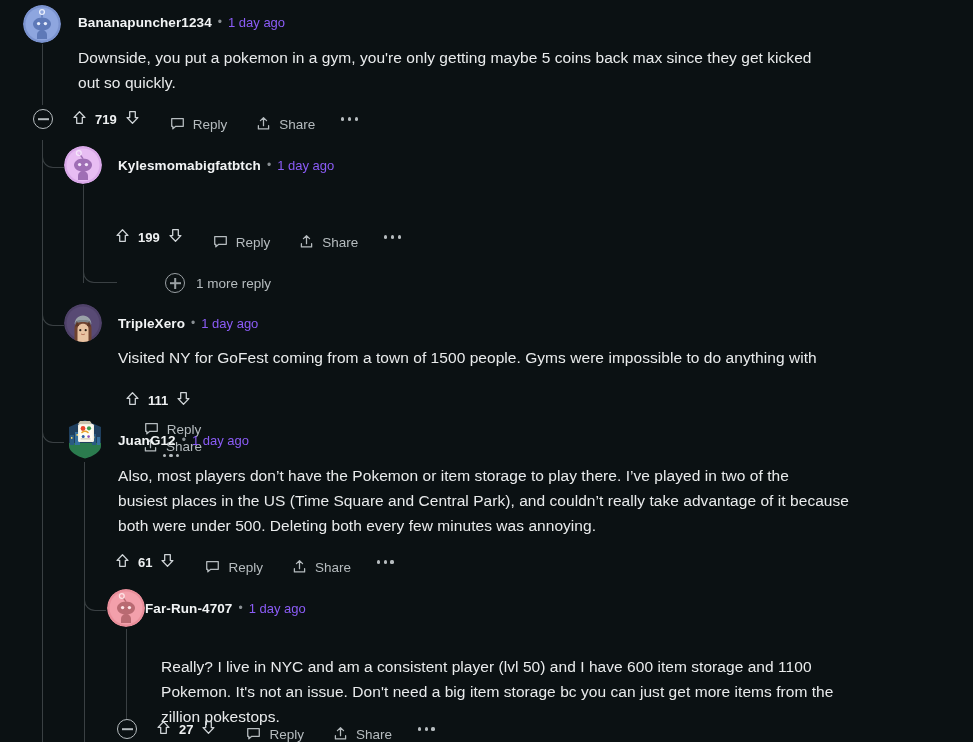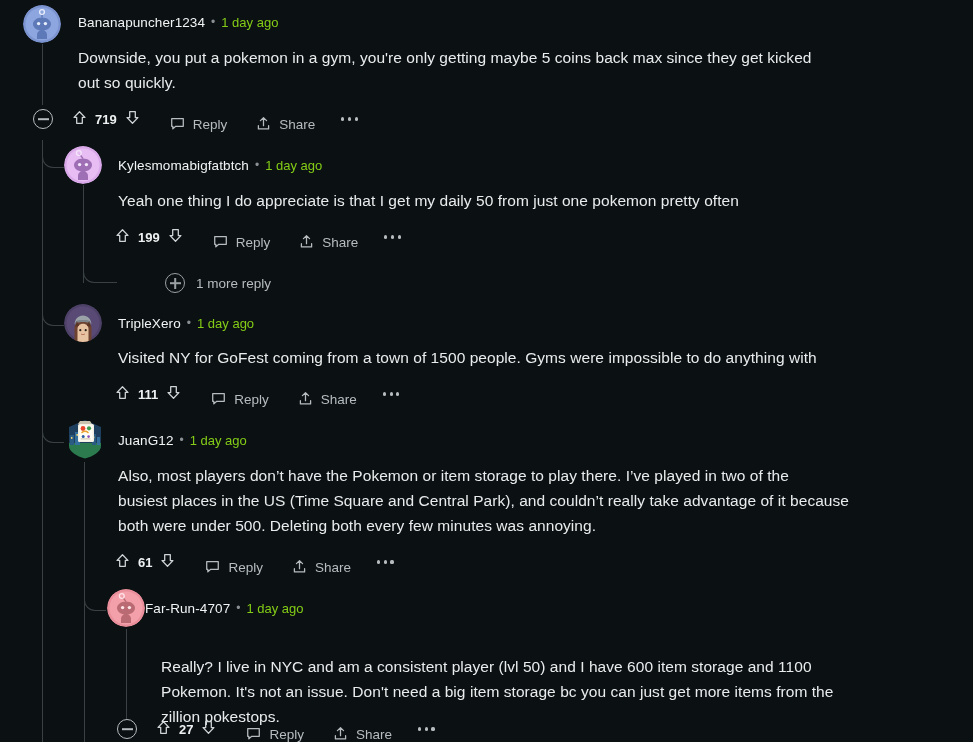--- a/index.html
+++ b/index.html
@@ -40,34 +40,34 @@
   .comment { position: absolute; }
 
   .chead {
     display: flex;
     align-items: center;
     height: 22px;
   }
 
   .uname {
     font-size: 13.5px;
-    font-weight: normal;
+    font-weight: bold;
     color: #f2f4f5;
     letter-spacing: .1px;
     white-space: nowrap;
   }
   .dot {
     color: #8a9094;
     font-size: 12px;
     margin: 0 6px;
     line-height: 1;
   }
   .age {
     font-size: 13px;
-    color: #84cc16;
+    color: #8b5cf6;
     white-space: nowrap;
   }
 
   .cbody {
     font-size: 15.5px;
     line-height: 25px;
     color: #e9ebec;
     letter-spacing: .05px;
     white-space: pre-wrap;
   }
@@ -262,21 +262,20 @@
     </svg>
   </div>
 
   <div class="comment" style="left:118px; top:154px;">
     <div class="chead">
       <span class="uname">Kylesmomabigfatbtch</span>
       <span class="dot">•</span>
       <span class="age">1 day ago</span>
     </div>
   </div>
-  <div class="comment cbody" style="left:118px; top:188px; width:840px;">Yeah one thing I do appreciate is that I get my daily 50 from just one pokemon pretty often</div>
 
   <div class="actions" style="left:114px; top:224px;">
     <div class="vote">
       <span>
         <svg width="17" height="17" viewBox="0 0 20 20">
             <path d="M10 3.2 3.6 9.9h3.1v6.9h6.6V9.9h3.1z" fill="none" stroke="#cfd4d7" stroke-width="1.5" stroke-linejoin="round"></path>
           </svg>
       </span>
       <span class="score">199</span>
       <span>
@@ -330,21 +329,21 @@
 
   <div class="comment" style="left:118px; top:312px;text-align:center;">
     <div class="chead">
       <span class="uname">TripleXero</span>
       <span class="dot">•</span>
       <span class="age">1 day ago</span>
     </div>
   </div>
   <div class="comment cbody" style="left:118px; top:345px; width:845px;">Visited NY for GoFest coming from a town of 1500 people. Gyms were impossible to do anything with</div>
 
-  <div class="actions" style="left:114px; top:381px;">
+  <div class="actions" style="left:114px; top:381px;flex-direction:column;">
     <div class="vote">
       <span>
         <svg width="17" height="17" viewBox="0 0 20 20">
             <path d="M10 3.2 3.6 9.9h3.1v6.9h6.6V9.9h3.1z" fill="none" stroke="#cfd4d7" stroke-width="1.5" stroke-linejoin="round"></path>
           </svg>
       </span>
       <span class="score">111</span>
       <span>
         <svg width="17" height="17" viewBox="0 0 20 20">
             <path d="M10 16.8 3.6 10.1h3.1V3.2h6.6v6.9h3.1z" fill="none" stroke="#cfd4d7" stroke-width="1.5" stroke-linejoin="round"></path>

